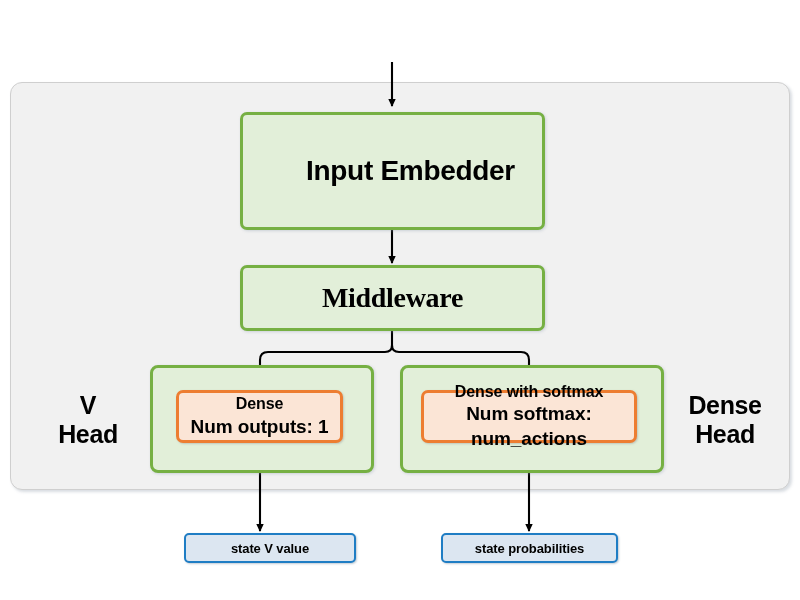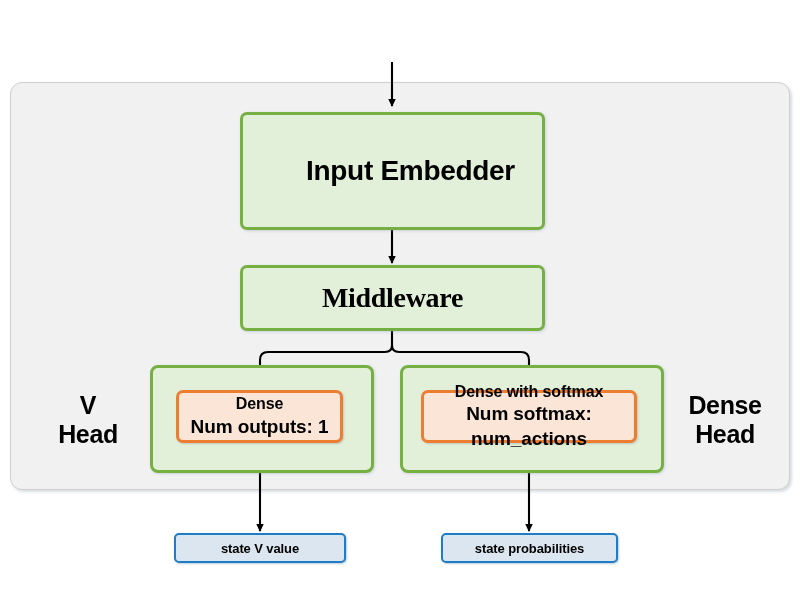--- a/index.html
+++ b/index.html
@@ -192,21 +192,21 @@
   <div class="node dense-box" style="left:421px; top:390px; width:216px; height:53px;">
     <span class="dense-title">Dense with softmax</span>
     <span class="dense-sub">Num softmax: num_actions</span>
   </div>
 
   <div class="head-label" style="left:665px; top:381px; width:120px; height:78px;">
     <span>Dense</span>
     <span>Head</span>
   </div>
 
-  <div class="node io-box" style="left:174px; top:533px; width:172px; height:30px;">
+  <div class="node io-box" style="left:184px; top:533px; width:172px; height:30px;">
     <span>state V value</span>
   </div>
 
   <div class="node io-box" style="left:441px; top:533px; width:177px; height:30px;">
     <span>state probabilities</span>
   </div>
 
 </div>
 
 </body></html>

